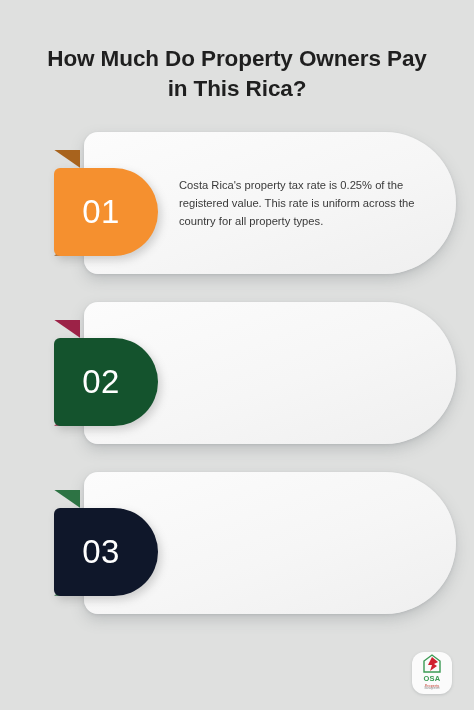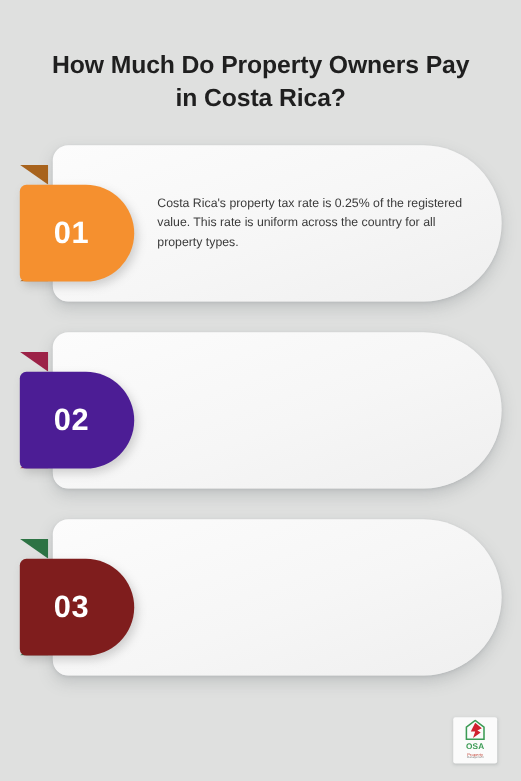--- a/index.html
+++ b/index.html
@@ -26,20 +26,21 @@
     color: #1f1f1f;
     letter-spacing: -0.1px;
   }
 
   
   .cards {
     margin-top: 28px;
     display: flex;
     flex-direction: column;
     gap: 28px;
+    padding-left: 36px;
   }
 
   .card-row {
     position: relative;
     height: 142px;
   }
 
   
   .panel {
     position: absolute;
@@ -98,36 +99,36 @@
     width: 104px;
     height: 88px;
     border-radius: 6px 44px 44px 6px;
     box-shadow: 3px 4px 9px rgba(100,100,100,0.28);
     display: flex;
     align-items: center;
     justify-content: center;
   }
   .tab-number {
     color: #ffffff;
-    font-size: 28px;
-    font-weight: 700;
+    font-size: 33px;
+    font-weight: 400;
     line-height: 1;
     letter-spacing: 0.5px;
     margin-left: -10px;
   }
 
   
   .logo {
     position: absolute;
     right: 22px;
     bottom: 16px;
     width: 40px;
     height: 42px;
     background: #fbfbfb;
-    border-radius: 2px;
+    border-radius: 12px;
     box-shadow: 0 1px 3px rgba(120,125,130,0.30);
     display: flex;
     flex-direction: column;
     align-items: center;
     justify-content: flex-start;
     padding: 2px 0;
     box-sizing: border-box;
   }
   .logo-mark {
     width: 22px;
@@ -153,53 +154,53 @@
   .logo-sub2 {
     font-size: 2.6px;
     color: #8a8a8a;
     line-height: 1;
     margin-top: 0.5px;
   }
 </style>
 </head>
 <body style="background: rgb(223, 224, 223);">
 
-<h1 class="title">How Much Do Property Owners Pay in Costa Rica?</h1>
+<h1 class="title">How Much Do Property Owners Pay in This Rica?</h1>
 
 <div class="cards">
 
   <div class="card-row">
     <div class="panel"></div>
     <div class="copy">Costa Rica's property tax rate is 0.25% of the registered value. This rate is uniform across the country for all property types.</div>
     <div class="badge-wrap">
       <div class="fold top" id="f0t" style="background: rgb(168, 99, 29);"></div>
       <div class="fold bottom" id="f0b" style="background: rgb(168, 99, 29);"></div>
       <div class="tab" id="t0" style="background: rgb(245, 144, 47);">
         <span class="tab-number">01</span>
       </div>
     </div>
   </div>
 
   <div class="card-row">
     <div class="panel"></div>
     <div class="badge-wrap">
       <div class="fold top" id="f1t" style="background: rgb(156, 34, 71);"></div>
       <div class="fold bottom" id="f1b" style="background: rgb(156, 34, 71);"></div>
-      <div class="tab" id="t1" style="background: #4c1d95;">
+      <div class="tab" id="t1" style="background: #14532d;">
         <span class="tab-number">02</span>
       </div>
     </div>
   </div>
 
   <div class="card-row">
     <div class="panel"></div>
     <div class="badge-wrap">
       <div class="fold top" id="f2t" style="background: rgb(45, 115, 68);"></div>
       <div class="fold bottom" id="f2b" style="background: rgb(45, 115, 68);"></div>
-      <div class="tab" id="t2" style="background: #7f1d1d;">
+      <div class="tab" id="t2" style="background: #0f172a;">
         <span class="tab-number">03</span>
       </div>
     </div>
   </div>
 
 </div>
 
 <div class="logo">
   <div class="logo-mark">
     <svg width="22" height="20" viewBox="0 0 22 20">

